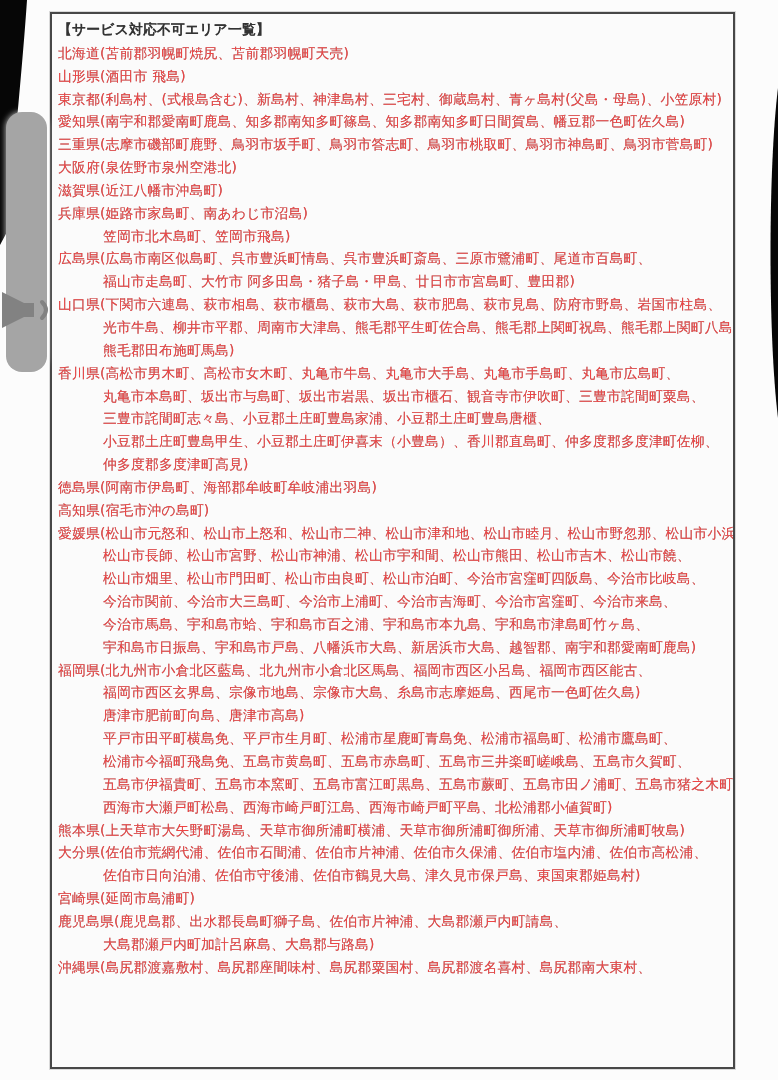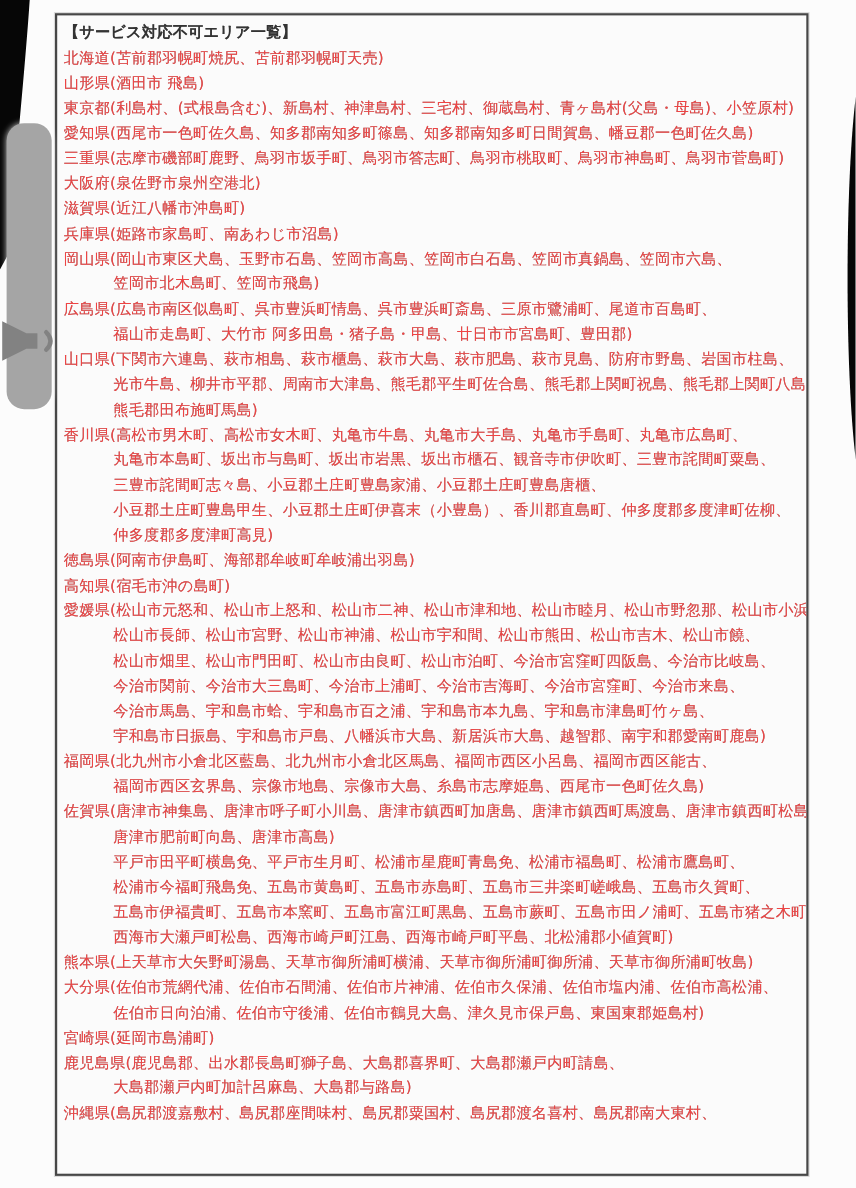--- a/index.html
+++ b/index.html
@@ -52,26 +52,25 @@
 
 <div class="stage">
 
   <div class="paper">
     <div class="doc-box">
       <div class="line title">【サービス対応不可エリア一覧】</div>
       <div id="doc-lines">
           <div class="line">北海道(苫前郡羽幌町焼尻、苫前郡羽幌町天売)</div>
           <div class="line">山形県(酒田市 飛島)</div>
           <div class="line">東京都(利島村、(式根島含む)、新島村、神津島村、三宅村、御蔵島村、青ヶ島村(父島・母島)、小笠原村)</div>
-          <div class="line">愛知県(西尾市一色町佐久島、知多郡南知多町篠島、知多郡南知多町日間賀島、幡豆郡一色町佐久島)</div>
+          <div class="line">愛知県(南宇和郡愛南町鹿島、知多郡南知多町篠島、知多郡南知多町日間賀島、幡豆郡一色町佐久島)</div>
           <div class="line">三重県(志摩市磯部町鹿野、鳥羽市坂手町、鳥羽市答志町、鳥羽市桃取町、鳥羽市神島町、鳥羽市菅島町)</div>
           <div class="line">大阪府(泉佐野市泉州空港北)</div>
           <div class="line">滋賀県(近江八幡市沖島町)</div>
           <div class="line">兵庫県(姫路市家島町、南あわじ市沼島)</div>
-          <div class="line">岡山県(岡山市東区犬島、玉野市石島、笠岡市高島、笠岡市白石島、笠岡市真鍋島、笠岡市六島、</div>
           <div class="line cont">笠岡市北木島町、笠岡市飛島)</div>
           <div class="line">広島県(広島市南区似島町、呉市豊浜町情島、呉市豊浜町斎島、三原市鷺浦町、尾道市百島町、</div>
           <div class="line cont">福山市走島町、大竹市 阿多田島・猪子島・甲島、廿日市市宮島町、豊田郡)</div>
           <div class="line">山口県(下関市六連島、萩市相島、萩市櫃島、萩市大島、萩市肥島、萩市見島、防府市野島、岩国市柱島、</div>
           <div class="line cont">光市牛島、柳井市平郡、周南市大津島、熊毛郡平生町佐合島、熊毛郡上関町祝島、熊毛郡上関町八島</div>
           <div class="line cont">熊毛郡田布施町馬島)</div>
           <div class="line">香川県(高松市男木町、高松市女木町、丸亀市牛島、丸亀市大手島、丸亀市手島町、丸亀市広島町、</div>
           <div class="line cont">丸亀市本島町、坂出市与島町、坂出市岩黒、坂出市櫃石、観音寺市伊吹町、三豊市詫間町粟島、</div>
           <div class="line cont">三豊市詫間町志々島、小豆郡土庄町豊島家浦、小豆郡土庄町豊島唐櫃、</div>
           <div class="line cont">小豆郡土庄町豊島甲生、小豆郡土庄町伊喜末（小豊島）、香川郡直島町、仲多度郡多度津町佐柳、</div>
@@ -79,31 +78,30 @@
           <div class="line">徳島県(阿南市伊島町、海部郡牟岐町牟岐浦出羽島)</div>
           <div class="line">高知県(宿毛市沖の島町)</div>
           <div class="line">愛媛県(松山市元怒和、松山市上怒和、松山市二神、松山市津和地、松山市睦月、松山市野忽那、松山市小浜</div>
           <div class="line cont">松山市長師、松山市宮野、松山市神浦、松山市宇和間、松山市熊田、松山市吉木、松山市饒、</div>
           <div class="line cont">松山市畑里、松山市門田町、松山市由良町、松山市泊町、今治市宮窪町四阪島、今治市比岐島、</div>
           <div class="line cont">今治市関前、今治市大三島町、今治市上浦町、今治市吉海町、今治市宮窪町、今治市来島、</div>
           <div class="line cont">今治市馬島、宇和島市蛤、宇和島市百之浦、宇和島市本九島、宇和島市津島町竹ヶ島、</div>
           <div class="line cont">宇和島市日振島、宇和島市戸島、八幡浜市大島、新居浜市大島、越智郡、南宇和郡愛南町鹿島)</div>
           <div class="line">福岡県(北九州市小倉北区藍島、北九州市小倉北区馬島、福岡市西区小呂島、福岡市西区能古、</div>
           <div class="line cont">福岡市西区玄界島、宗像市地島、宗像市大島、糸島市志摩姫島、西尾市一色町佐久島)</div>
-          <div class="line">佐賀県(唐津市神集島、唐津市呼子町小川島、唐津市鎮西町加唐島、唐津市鎮西町馬渡島、唐津市鎮西町松島</div>
           <div class="line cont">唐津市肥前町向島、唐津市高島)</div>
           <div class="line cont">平戸市田平町横島免、平戸市生月町、松浦市星鹿町青島免、松浦市福島町、松浦市鷹島町、</div>
           <div class="line cont">松浦市今福町飛島免、五島市黄島町、五島市赤島町、五島市三井楽町嵯峨島、五島市久賀町、</div>
           <div class="line cont">五島市伊福貴町、五島市本窯町、五島市富江町黒島、五島市蕨町、五島市田ノ浦町、五島市猪之木町</div>
           <div class="line cont">西海市大瀬戸町松島、西海市崎戸町江島、西海市崎戸町平島、北松浦郡小値賀町)</div>
           <div class="line">熊本県(上天草市大矢野町湯島、天草市御所浦町横浦、天草市御所浦町御所浦、天草市御所浦町牧島)</div>
           <div class="line">大分県(佐伯市荒網代浦、佐伯市石間浦、佐伯市片神浦、佐伯市久保浦、佐伯市塩内浦、佐伯市高松浦、</div>
           <div class="line cont">佐伯市日向泊浦、佐伯市守後浦、佐伯市鶴見大島、津久見市保戸島、東国東郡姫島村)</div>
           <div class="line">宮崎県(延岡市島浦町)</div>
-          <div class="line">鹿児島県(鹿児島郡、出水郡長島町獅子島、大島郡喜界町、大島郡瀬戸内町請島、</div>
+          <div class="line">鹿児島県(鹿児島郡、出水郡長島町獅子島、佐伯市片神浦、大島郡瀬戸内町請島、</div>
           <div class="line cont">大島郡瀬戸内町加計呂麻島、大島郡与路島)</div>
           <div class="line">沖縄県(島尻郡渡嘉敷村、島尻郡座間味村、島尻郡粟国村、島尻郡渡名喜村、島尻郡南大東村、</div>
         </div>
     </div>
   </div>
 
   <svg class="smudge-left" width="34" height="245" viewBox="0 0 34 245">
     <path d="M0,0 L27,0 C23,60 14,150 7,232 L0,245 Z" fill="#060606"></path>
   </svg>
 

